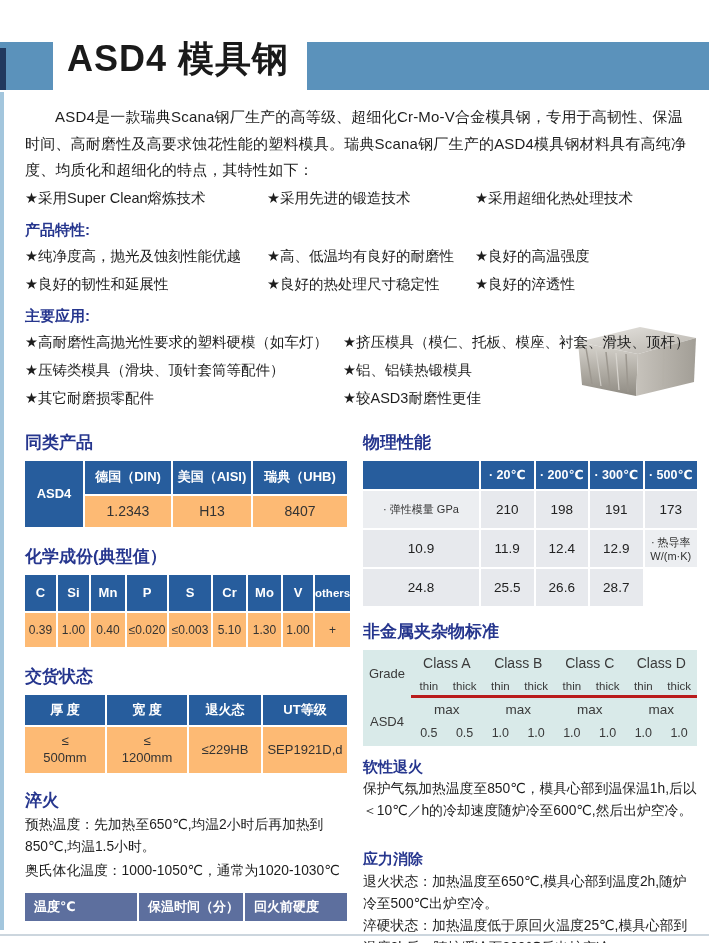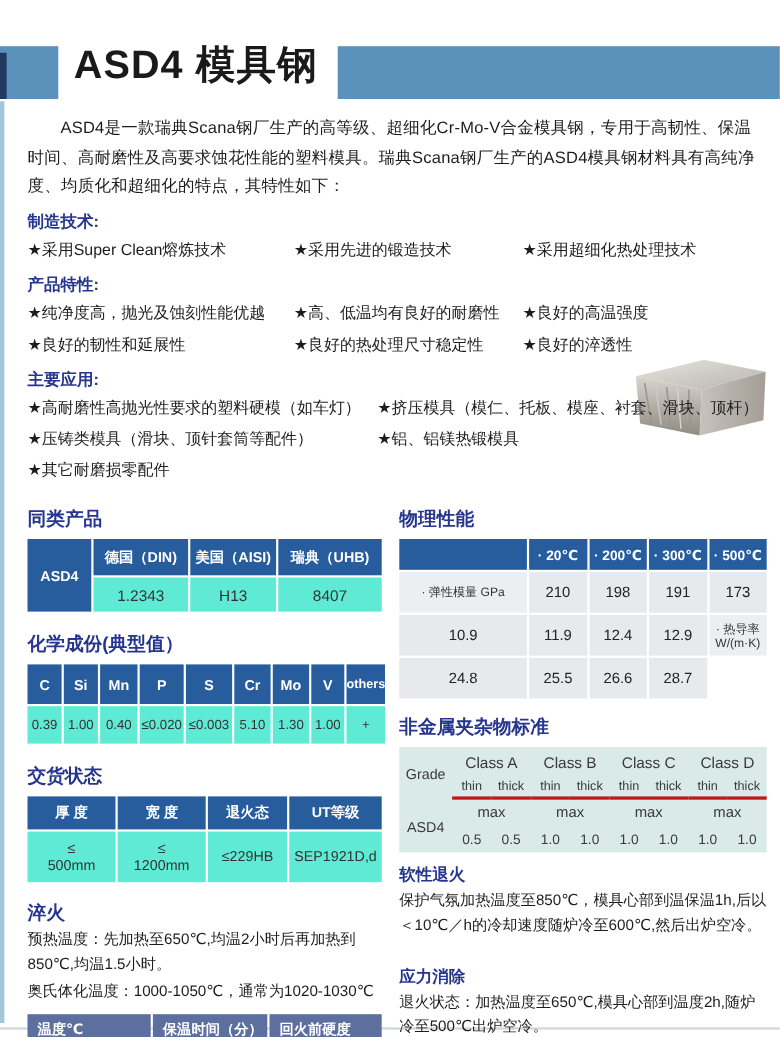--- a/index.html
+++ b/index.html
@@ -25,21 +25,21 @@
   .star-grid-apps { display:grid; grid-template-columns:318px 1fr; font-size:14.5px; line-height:1.95; color:#1d1d1d; }
 
   
   .cols { display:flex; gap:16px; margin-top:14px; }
   .col-left { width:322px; flex:0 0 322px; }
   .col-right { flex:1; min-width:0; }
   .tbl-title { font-size:17px; font-weight:bold; color:#26368e; margin:10px 0 7px 0; }
 
   .tbl { display:grid; gap:2px; }
   .ch { background:#275d9d; color:#fff; font-weight:bold; display:flex; align-items:center; justify-content:center; text-align:center; }
-  .cv { background:#5eead4; color:#333; display:flex; align-items:center; justify-content:center; text-align:center; }
+  .cv { background:#fdba74; color:#333; display:flex; align-items:center; justify-content:center; text-align:center; }
 
   .tbl-similar { grid-template-columns:58px 86px 78px 1fr; grid-template-rows:33px 31px; width:322px; }
   .tbl-similar .span-rows { grid-row:1/3; }
   .tbl-similar .ch { font-size:13px; font-weight:600; }
   .tbl-similar .cv { font-size:14px; }
 
   .tbl-chem { grid-template-columns:31px 31px 34px 40px 42px 33px 33px 30px 1fr; grid-template-rows:36px 34px; width:322px; }
   .tbl-chem .ch { font-size:13px; }
   .tbl-chem .cv { font-size:12px; }
 
@@ -109,21 +109,20 @@
     <path d="M72 31 L75 68" stroke="#d8d5cf" stroke-width="1.2" fill="none"></path>
     <path d="M82 32 L84 70" stroke="#9c978f" stroke-width="1.5" fill="none"></path>
     <path d="M120 24 L119 64" stroke="#b5b1a9" stroke-width="1.2" fill="none"></path>
   </svg>
 </div>
 
 <div class="content">
 
   <p class="intro">ASD4是一款瑞典Scana钢厂生产的高等级、超细化Cr-Mo-V合金模具钢，专用于高韧性、保温时间、高耐磨性及高要求蚀花性能的塑料模具。瑞典Scana钢厂生产的ASD4模具钢材料具有高纯净度、均质化和超细化的特点，其特性如下：</p>
 
-  <div class="sec-head">制造技术:</div>
   <div class="star-row">
     <span>★采用Super Clean熔炼技术</span>
     <span>★采用先进的锻造技术</span>
     <span>★采用超细化热处理技术</span>
   </div>
 
   <div class="sec-head">产品特性:</div>
   <div class="star-row">
     <span>★纯净度高，抛光及蚀刻性能优越</span>
     <span>★高、低温均有良好的耐磨性</span>
@@ -133,20 +132,21 @@
     <span>★良好的淬透性</span>
   </div>
 
   <div class="sec-head">主要应用:</div>
   <div class="star-grid-apps">
     <span>★高耐磨性高抛光性要求的塑料硬模（如车灯）</span>
     <span>★挤压模具（模仁、托板、模座、衬套、滑块、顶杆）</span>
     <span>★压铸类模具（滑块、顶针套筒等配件）</span>
     <span>★铝、铝镁热锻模具</span>
     <span>★其它耐磨损零配件</span>
+    <span>★较ASD3耐磨性更佳</span>
   </div>
 
   <div class="cols">
 
     <div class="col-left">
 
       <div class="tbl-title" style="margin-top:4px">同类产品</div>
       <div class="tbl tbl-similar">
         <div class="ch span-rows">ASD4</div>
         <div class="ch">德国（DIN)</div>

